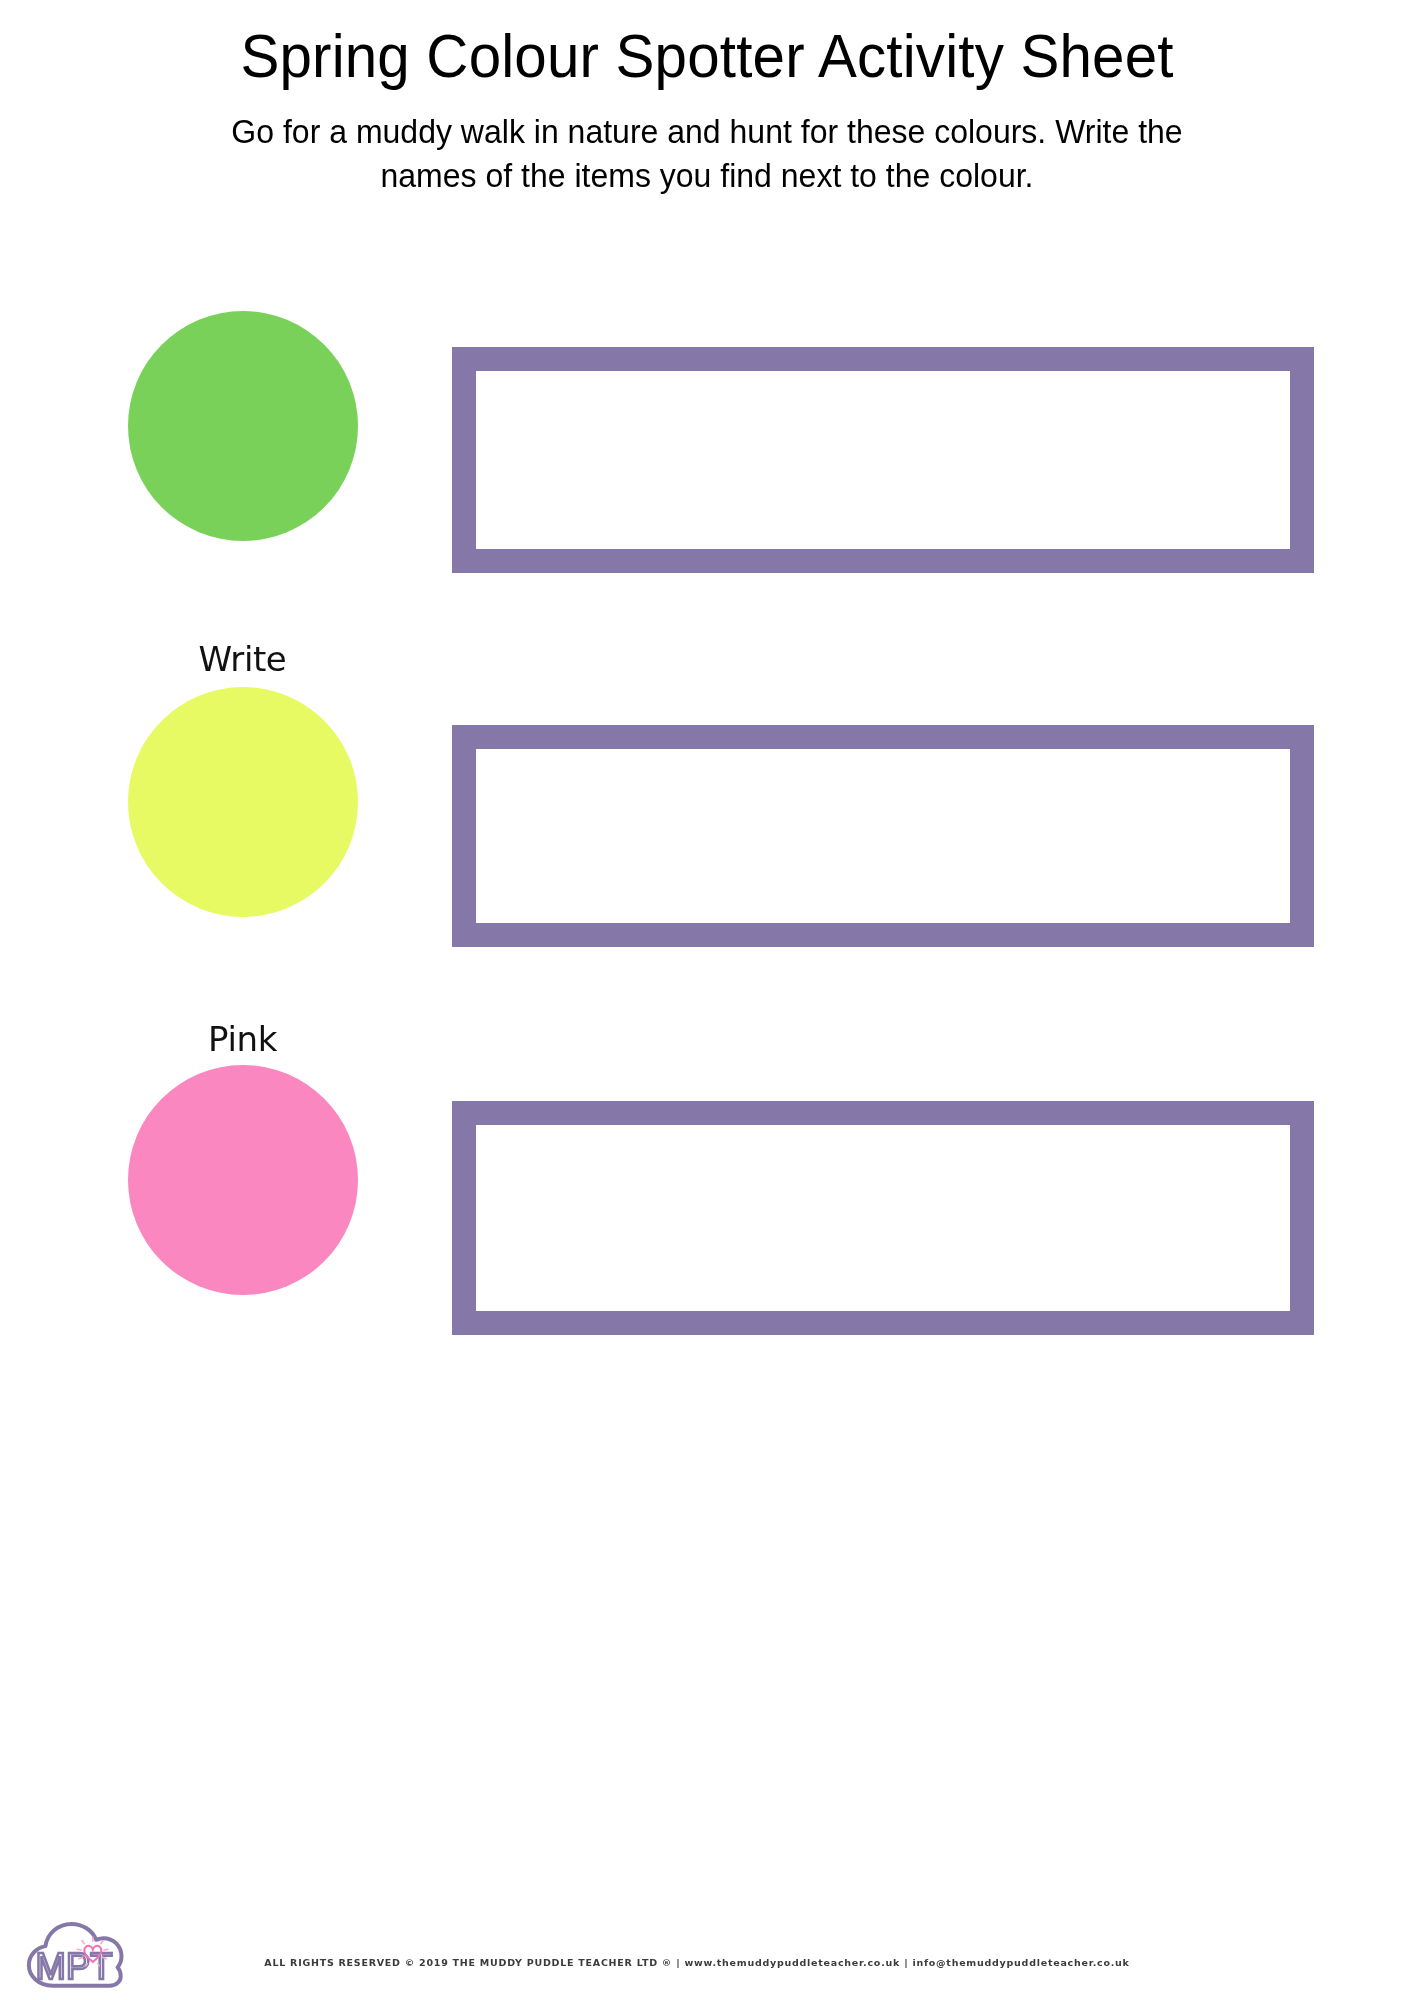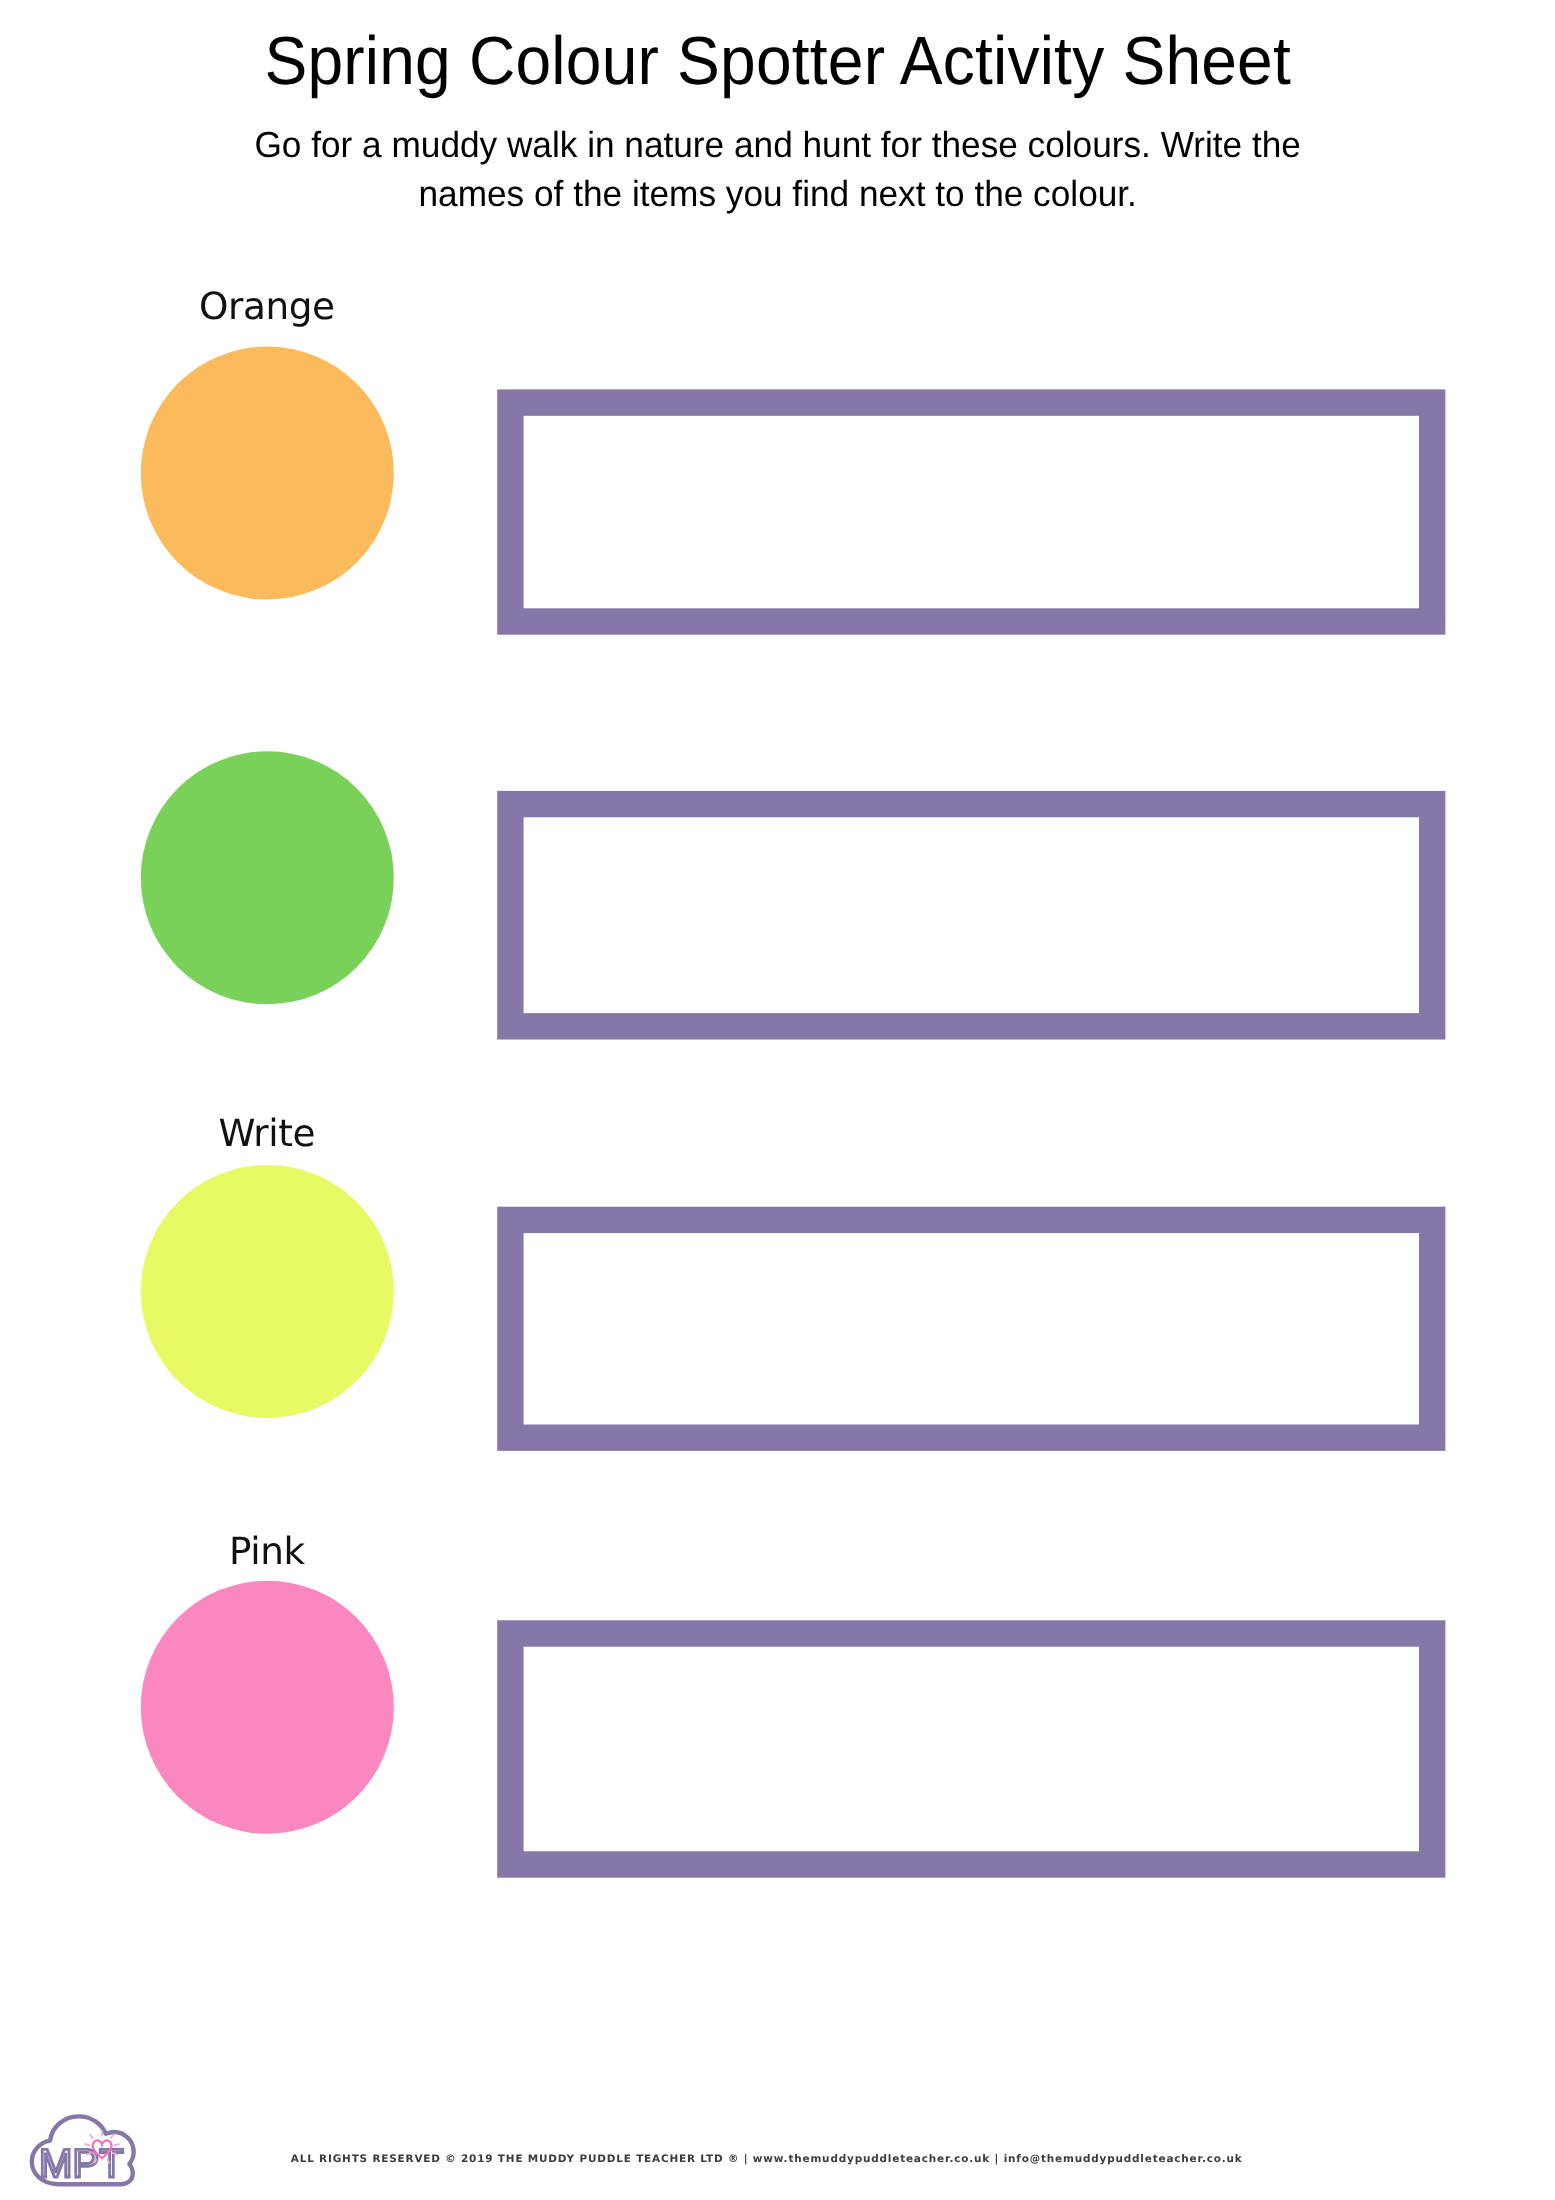--- a/index.html
+++ b/index.html
@@ -142,25 +142,20 @@
 </head>
 <body>
 
 <div class="header">
   <h1 class="sheet-title">Spring Colour Spotter Activity Sheet</h1>
   <p class="sheet-subtitle">Go for a muddy walk in nature and hunt for these colours. Write the names of the items you find next to the colour.</p>
 </div>
 
 <div class="rows">
 
-  <div class="colour-row row-orange">
-    <div class="colour-label">Orange</div>
-    <div class="colour-circle" style="background: rgb(251, 187, 92);"></div>
-    <div class="write-box" placeholder="" style="border-color: rgb(133, 120, 168);"></div>
-  </div>
 
   <div class="colour-row row-green">
     <div class="colour-circle" style="background: rgb(121, 209, 89);"></div>
     <div class="write-box" placeholder="" style="border-color: rgb(133, 120, 168);"></div>
   </div>
 
   <div class="colour-row row-yellow">
     <div class="colour-label">Write</div>
     <div class="colour-circle" style="background: rgb(231, 250, 99);"></div>
     <div class="write-box" placeholder="" style="border-color: rgb(133, 120, 168);"></div>

